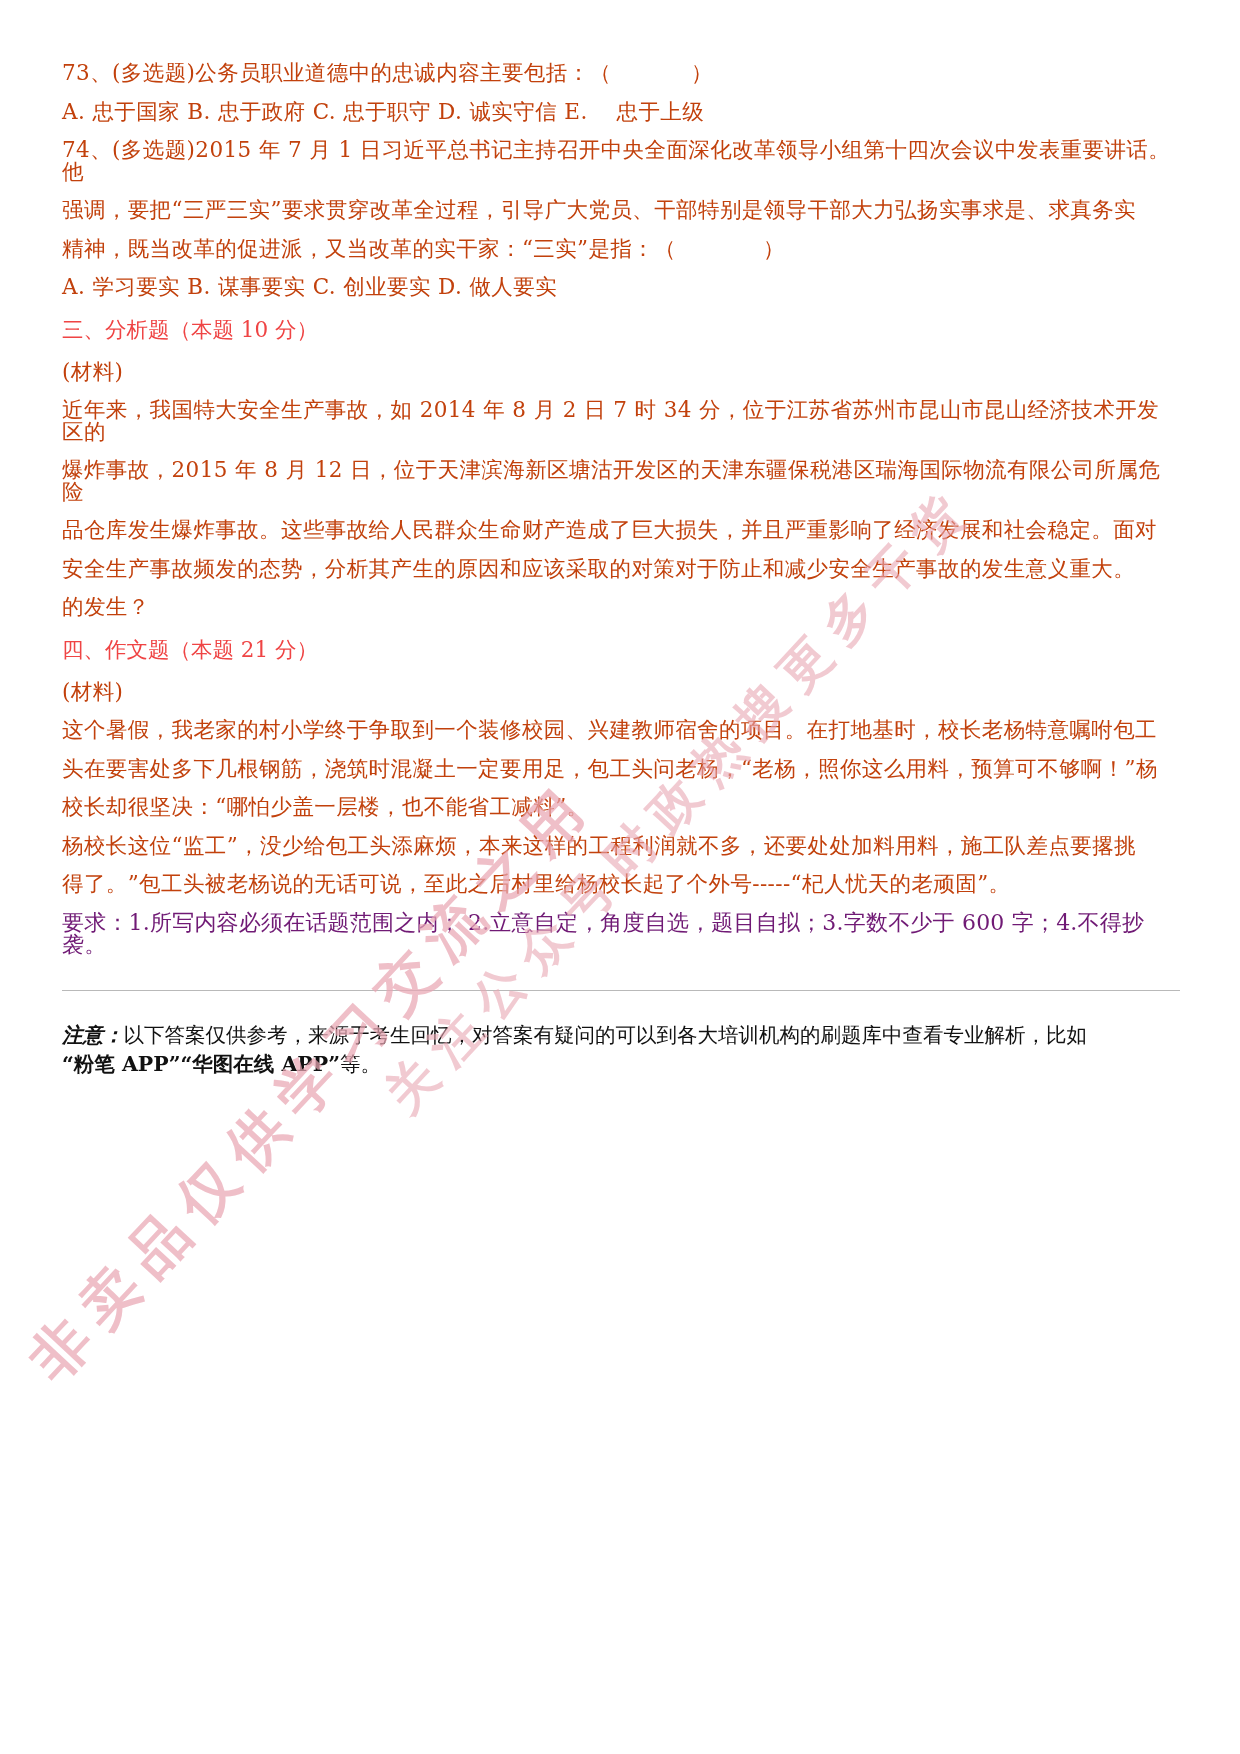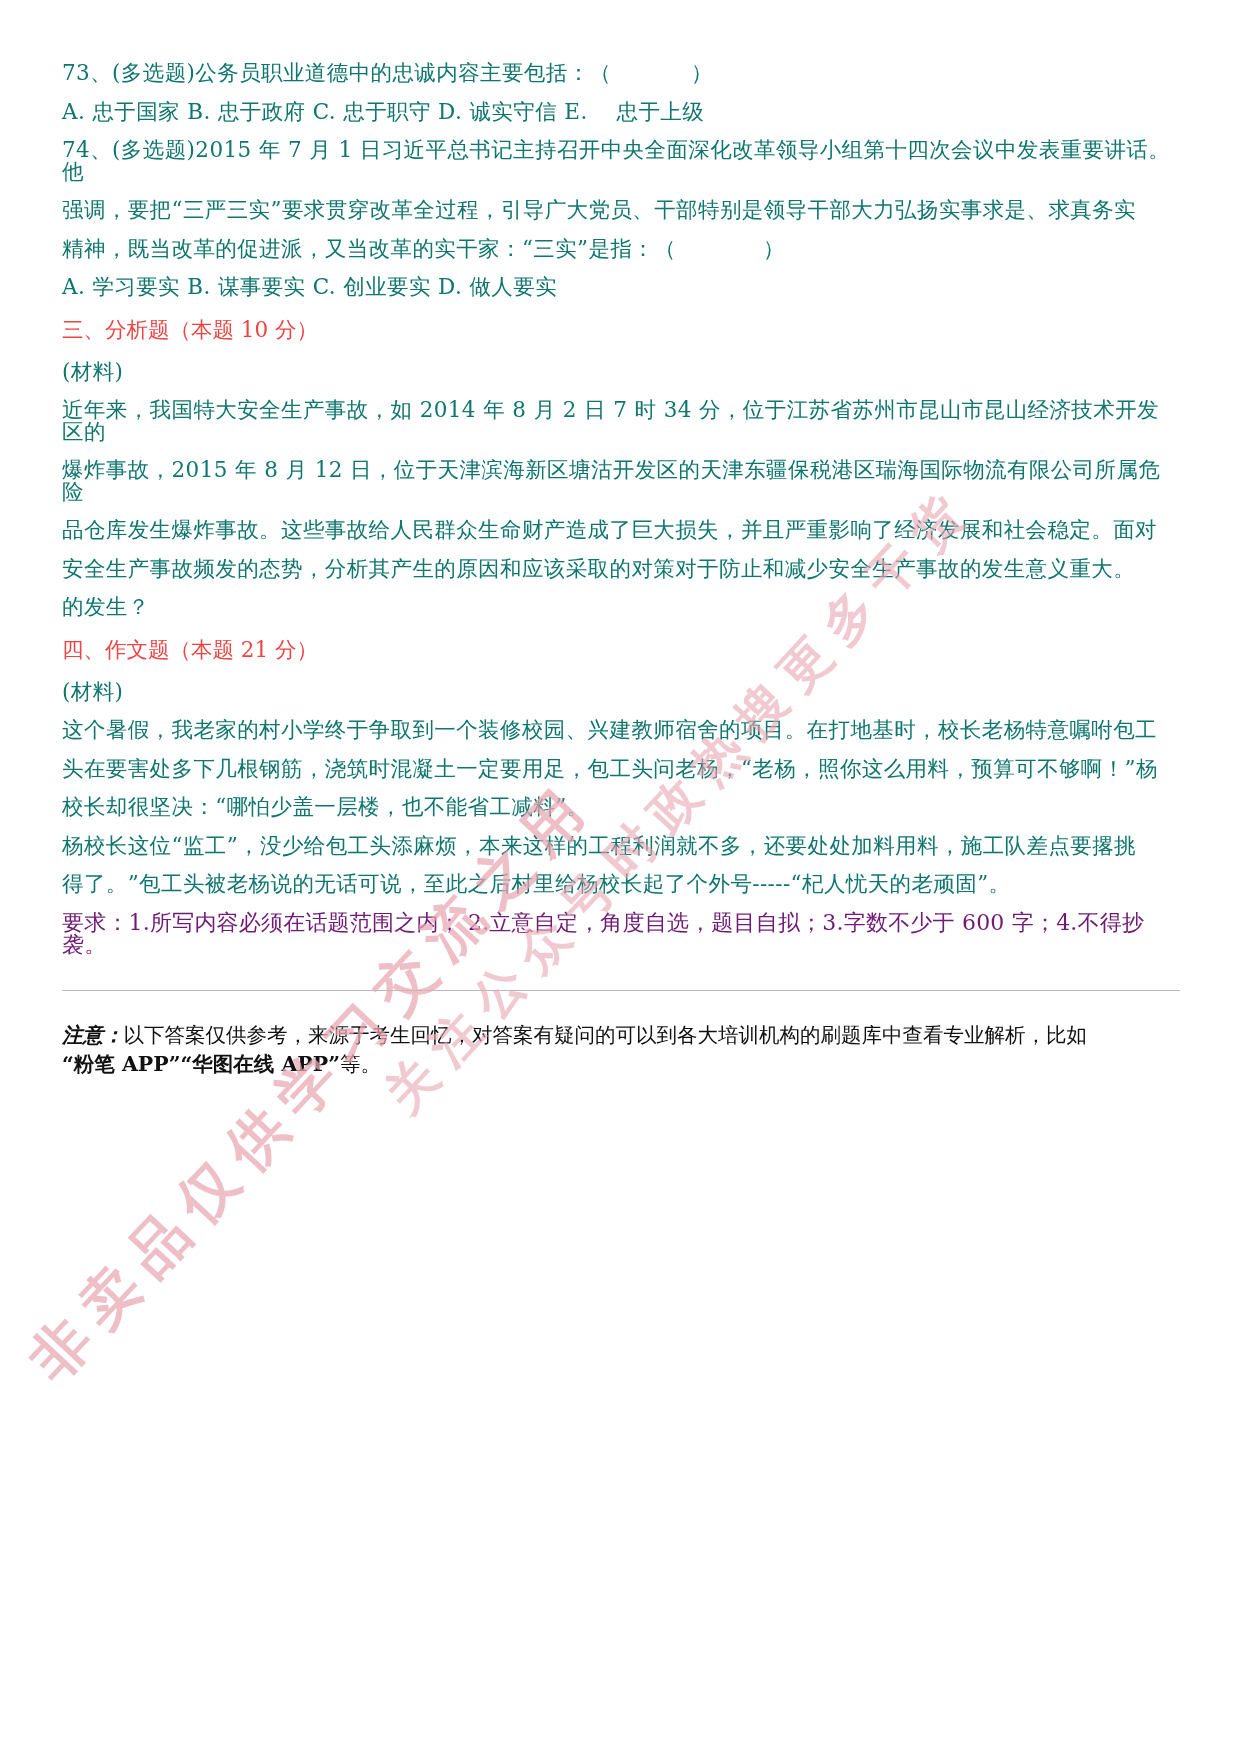--- a/index.html
+++ b/index.html
@@ -19,21 +19,21 @@
   }
   .content {
     position: absolute;
     left: 62px;
     top: 62px;
     width: 1118px;
   }
   .line {
     font-size: 21.5px;
     line-height: 1.0;
-    color: #0f766e;
+    color: #c2410c;
     margin: 0 0 17px 0;
     letter-spacing: 0.4px;
     white-space: pre-wrap;
     word-break: break-all;
     font-family: "DejaVu Serif", "Liberation Serif", serif;
   }
   .section-head {
     font-size: 21.5px;
     color: #ef4444;
     margin: 0 0 17px 0;

